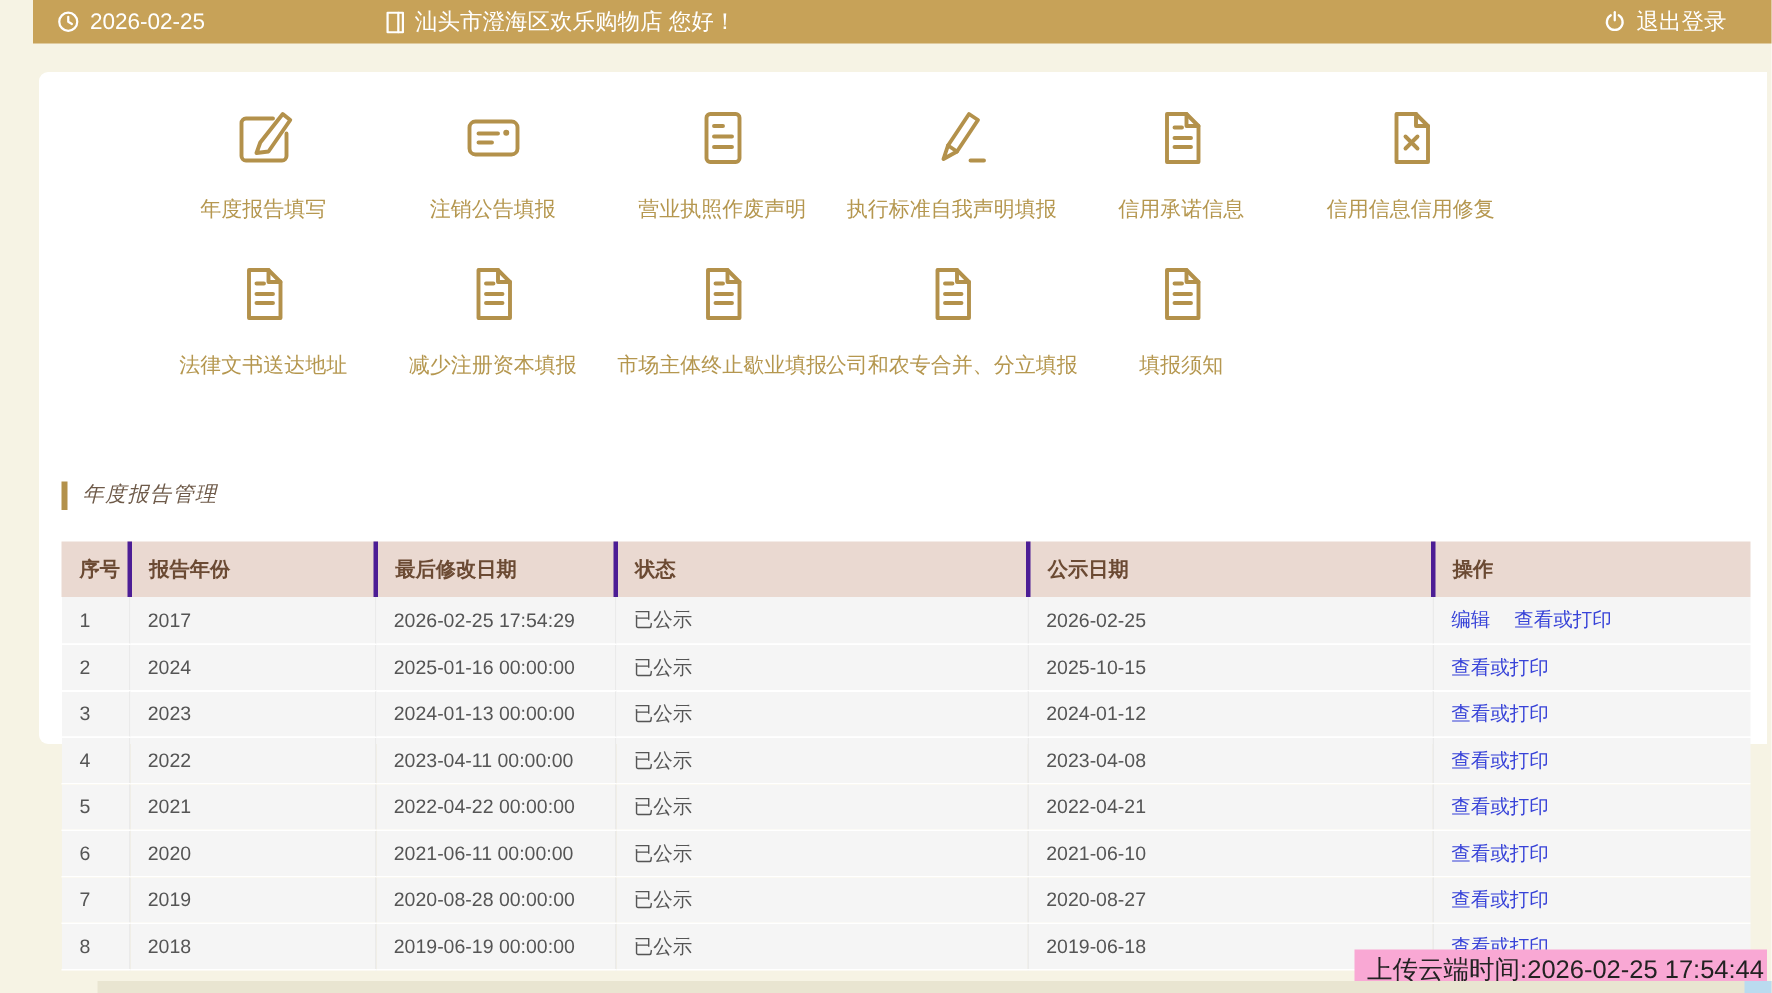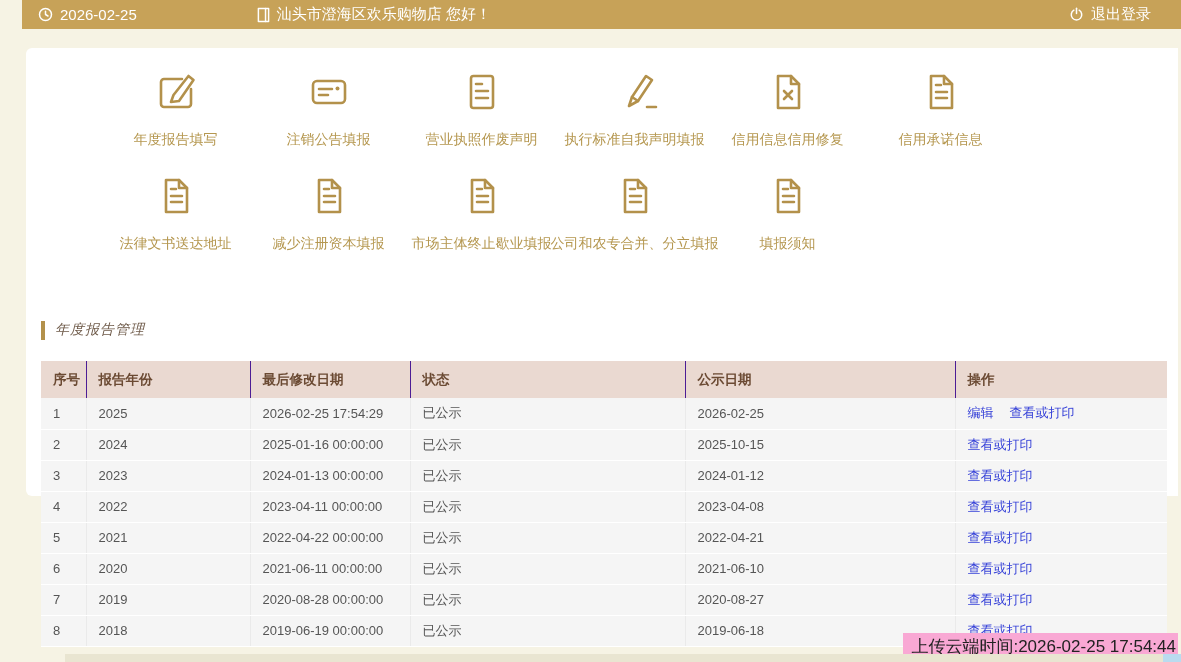--- a/index.html
+++ b/index.html
@@ -44,21 +44,21 @@
   .section-title { font-size:14px; color:#6e5a49; letter-spacing:1px; }
 
   
   table.report {
     margin:21px 0 0 15px; width:1126px;
     border-collapse:collapse; font-size:13px; table-layout:fixed;
   }
   table.report thead th {
     background:#ead9d1; color:#6b4a33; font-weight:bold; text-align:left;
     height:37px; padding-left:12px; font-size:13.5px;
-    border-right:1px solid #4c1d95;
+    border-right:3px solid #4c1d95;
   }
   table.report thead th:last-child { border-right:none; }
   table.report tbody td {
     background:#f5f5f5; color:#555555; height:31px; padding-left:12px;
     border-bottom:1px solid #ffffff; border-right:1px solid #eaeaea;
     white-space:nowrap; overflow:hidden;
   }
   table.report tbody td:last-child { border-right:none; }
   table.report a {
     color:#3742d8; text-decoration:none; margin-right:16px; cursor:pointer;
@@ -136,31 +136,31 @@
       <svg viewBox="0 0 48 48">
         <polygon class="icon-gold" points="18,38 21,29 35,8 41,12 27,33"></polygon>
         <path class="icon-gold" d="M21 29 l6 4 M36 39 h9"></path>
       </svg>
       <div class="slabel">执行标准自我声明填报</div>
     </div>
     <div class="shortcut">
       <svg viewBox="0 0 48 48">
         <path class="icon-gold" d="M14 8 h13 l8 8 v24 H14 z"></path>
         <path class="icon-gold" d="M27 8 v8 h8"></path>
+        <path class="icon-gold" d="M19 17 h5 M19 24 h11 M19 30 h11"></path>
+      </svg>
+      <div class="slabel">信用承诺信息</div>
+    </div>
+    <div class="shortcut">
+      <svg viewBox="0 0 48 48">
+        <path class="icon-gold" d="M14 8 h13 l8 8 v24 H14 z"></path>
+        <path class="icon-gold" d="M27 8 v8 h8"></path>
         <path class="icon-gold" d="M20 23 l8 8 M28 23 l-8 8"></path>
       </svg>
       <div class="slabel">信用信息信用修复</div>
-    </div>
-    <div class="shortcut">
-      <svg viewBox="0 0 48 48">
-        <path class="icon-gold" d="M14 8 h13 l8 8 v24 H14 z"></path>
-        <path class="icon-gold" d="M27 8 v8 h8"></path>
-        <path class="icon-gold" d="M19 17 h5 M19 24 h11 M19 30 h11"></path>
-      </svg>
-      <div class="slabel">信用承诺信息</div>
     </div>
   </div>
 
   <div class="sgrid r2">
     <div class="shortcut">
       <svg viewBox="0 0 48 48">
         <path class="icon-gold" d="M14 8 h13 l8 8 v24 H14 z"></path>
         <path class="icon-gold" d="M27 8 v8 h8"></path>
         <path class="icon-gold" d="M19 17 h5 M19 24 h11 M19 30 h11"></path>
       </svg>
@@ -220,21 +220,21 @@
           <th>报告年份</th>
           <th>最后修改日期</th>
           <th>状态</th>
           <th>公示日期</th>
           <th>操作</th>
         </tr>
     </thead>
     <tbody id="table-body">
         <tr>
           <td>1</td>
-          <td>2025</td>
+          <td>2017</td>
           <td>2026-02-25 17:54:29</td>
           <td>已公示</td>
           <td>2026-02-25</td>
           <td><a href="#">编辑</a><a href="#">查看或打印</a></td>
         </tr>
         <tr>
           <td>2</td>
           <td>2024</td>
           <td>2025-01-16 00:00:00</td>
           <td>已公示</td>

